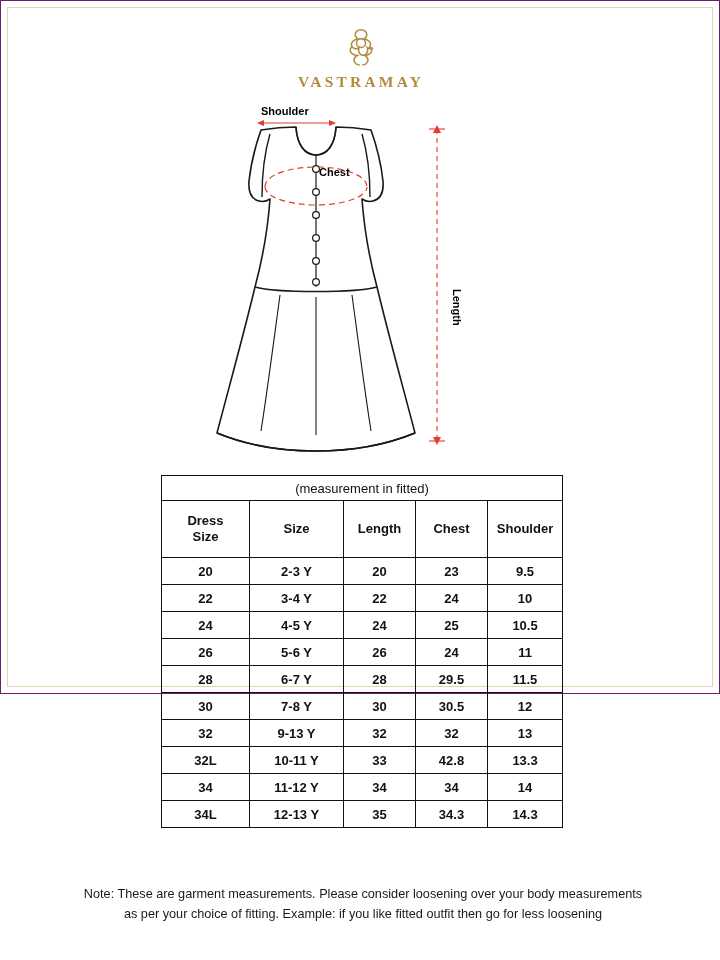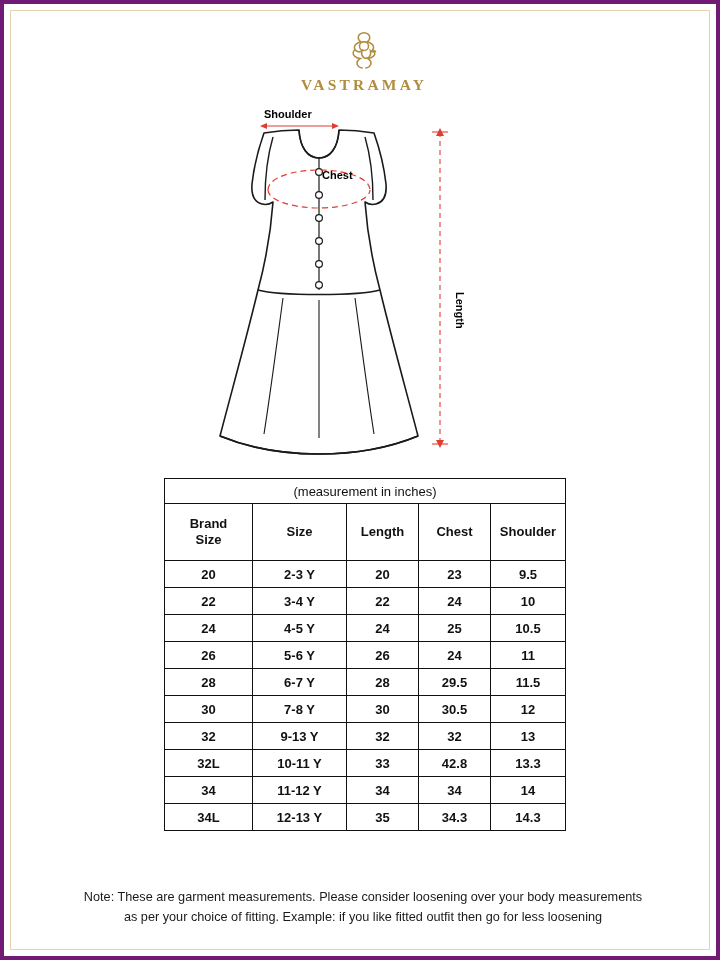--- a/index.html
+++ b/index.html
@@ -10,23 +10,23 @@
   body {
     width: 720px;
     height: 960px;
     font-family: "Liberation Sans", sans-serif;
     color: #1a1a1a;
     overflow: hidden;
   }
   .page {
     position: relative;
     width: 720px;
-    height: 960px;
+    height: 694px;
     box-sizing: border-box;
-    border: 4px solid #701a75;
+    border: 1px solid #701a75;
     background: #fff;
     padding-left: 48px;
   }
   .page-inner {
     position: absolute;
     left: 6px; top: 6px; right: 6px; bottom: 6px;
     border: 1px solid #e3d3ae;
   }
 
   
@@ -226,25 +226,25 @@
     <table class="size-table">
       <colgroup>
         <col class="c1">
           <col class="c2">
           <col class="c3">
           <col class="c4">
           <col class="c5">
       </colgroup>
       <tbody>
         <tr>
-          <td class="tbl-sub" colspan="5">(measurement in inches)</td>
+          <td class="tbl-sub" colspan="5">(measurement in fitted)</td>
         </tr>
         <tr>
           <th class="hdr">
-            <div>Brand</div>
+            <div>Dress</div>
             <div>Size</div>
           </th>
           <th class="hdr">Size</th>
           <th class="hdr">Length</th>
           <th class="hdr">Chest</th>
           <th class="hdr">Shoulder</th>
         </tr>
 
         <tr>
           <td class="cell-brand">20</td>

